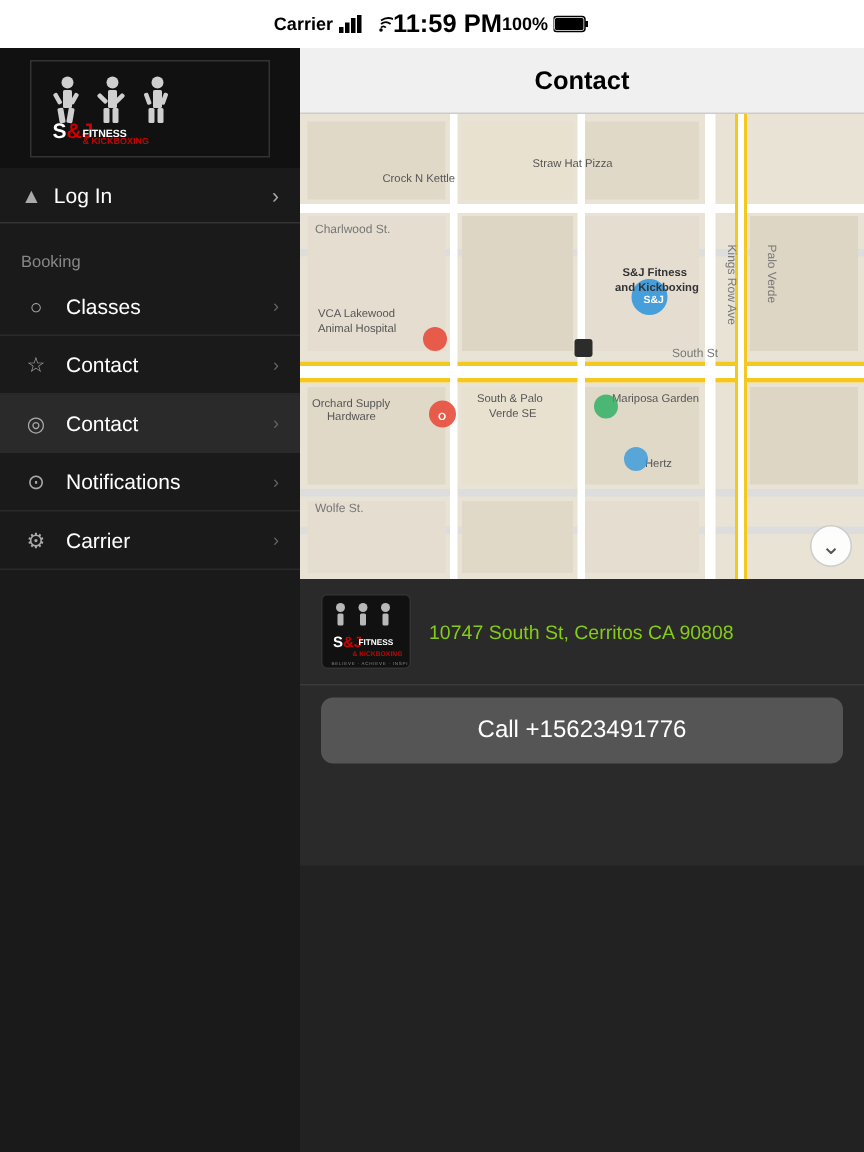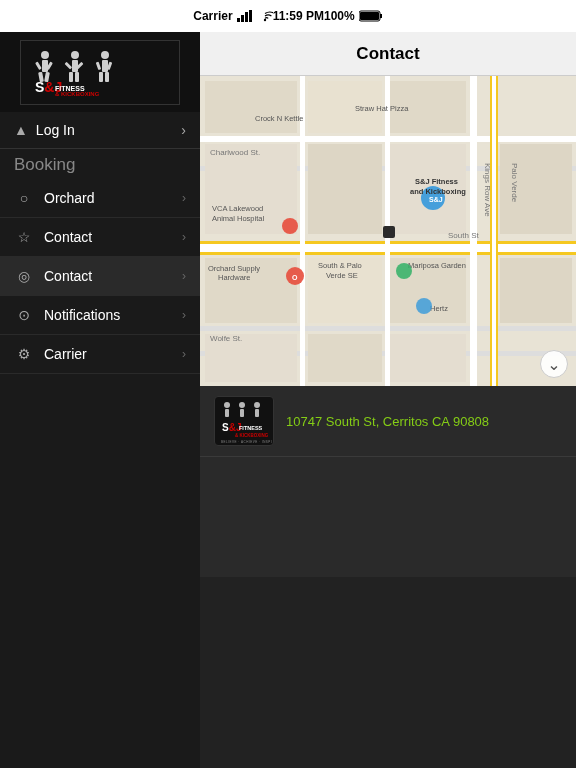--- a/index.html
+++ b/index.html
@@ -19,21 +19,21 @@
       justify-content: center;
       align-items: center;
       background: #fff;
       padding: 0 12px;
       height: 32px;
       font-size: 12px;
       font-weight: 600;
       flex-shrink: 0;
     }
     .status-left { display: flex; align-items: center; gap: 4px; }
-    .status-center { font-size: 12px; font-weight: 600; }
+    .status-center { font-size: 17px; font-weight: 600; }
     .status-right { display: flex; align-items: center; gap: 4px; font-size: 12px; }
 
     
     .app-body {
       display: flex;
       flex: 1;
       overflow: hidden;
     }
 
     
@@ -73,23 +73,24 @@
       border-bottom: 1px solid #333;
       color: #fff;
       font-size: 14px;
       cursor: pointer;
     }
     .login-row .icon { margin-right: 8px; color: #aaa; font-size: 14px; }
     .login-row .chevron { margin-left: auto; color: #aaa; }
 
     .booking-label {
       padding: 6px 14px 4px;
-      font-size: 17px;
+      font-size: 11px;
       color: #888;
       text-transform: none;
+      margin-top: 14px;
     }
 
     .menu-item {
       display: flex;
       align-items: center;
       padding: 11px 14px;
       color: #fff;
       font-size: 14px;
       border-bottom: 1px solid #2a2a2a;
       cursor: pointer;
@@ -300,21 +301,21 @@
     <div class="login-row">
       <span class="icon">▲</span>
       <span>Log In</span>
       <span class="chevron">›</span>
     </div>
 
     <div class="booking-label">Booking</div>
 
     <div class="menu-item">
       <span class="menu-icon">○</span>
-      <span>Orchard</span>
+      <span>Classes</span>
       <span class="chevron">›</span>
     </div>
     <div class="menu-item">
       <span class="menu-icon">☆</span>
       <span>Contact</span>
       <span class="chevron">›</span>
     </div>
     <div class="menu-item active">
       <span class="menu-icon">◎</span>
       <span>Contact</span>
@@ -441,18 +442,19 @@
             <text x="5" y="32" font-size="10" font-weight="900" fill="#fff" font-family="Arial">S<tspan fill="#cc0000">&amp;J</tspan></text>
             <text x="22" y="31" font-size="5.5" font-weight="700" fill="#fff" font-family="Arial">FITNESS</text>
             <text x="18" y="38" font-size="4.5" font-weight="700" fill="#cc0000" font-family="Arial">&amp; KICKBOXING</text>
             <text x="4" y="44" font-size="3" fill="#888" font-family="Arial" letter-spacing="0.5">BELIEVE · ACHIEVE · INSPIRE</text>
           </svg>
         </div>
         <div class="business-address">10747 South St, Cerritos CA 90808</div>
       </div>
 
       <div class="action-buttons">
+        <button class="action-btn">Call +15623491776</button>
       </div>
     </div>
 
     <div class="dark-bottom"></div>
   </div>
 </div>
 
 </body></html>

